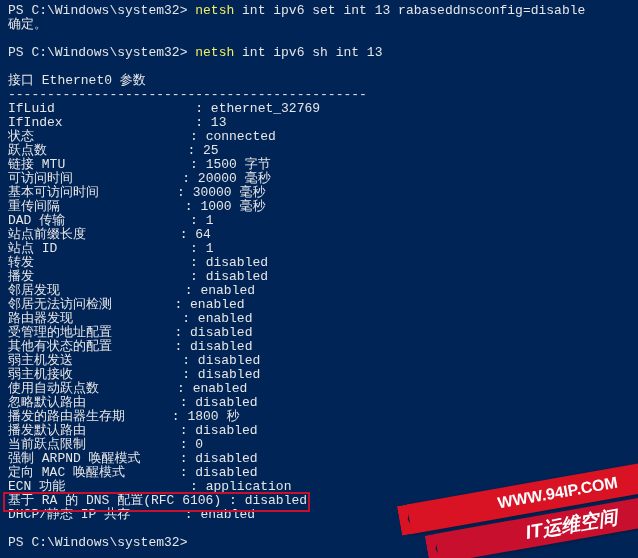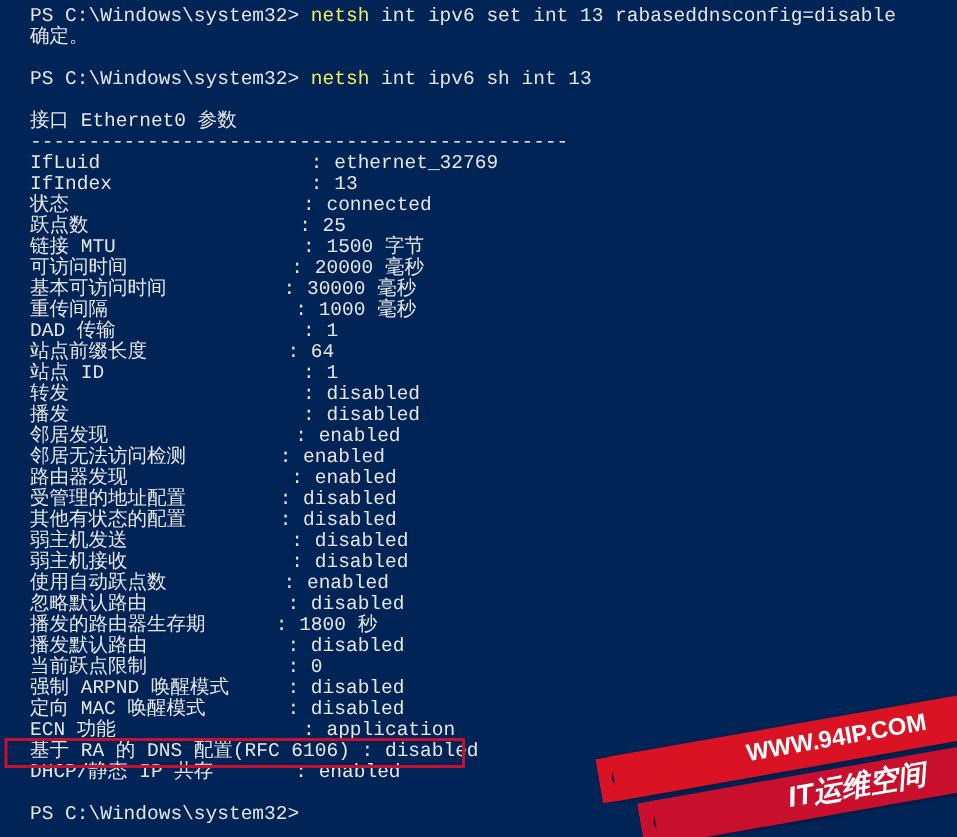--- a/index.html
+++ b/index.html
@@ -10,21 +10,21 @@
     background: #012456;
     font-family: Consolas, "Courier New", monospace;
     font-size: 13px;
     line-height: 14px;
     color: #e6e6e6;
     overflow: hidden;
     position: relative;
   }
   .term {
     white-space: pre;
-    padding: 4px 0 0 20px;
+    padding: 4px 0 0 8px;
   }
   .prompt { color: #e6e6e6; }
   .cmd    { color: #f0f060; } 
   .hl-box {
     position: absolute;
     border: 2px solid #c8102e;
     background: transparent;
     pointer-events: none;
   }
   

